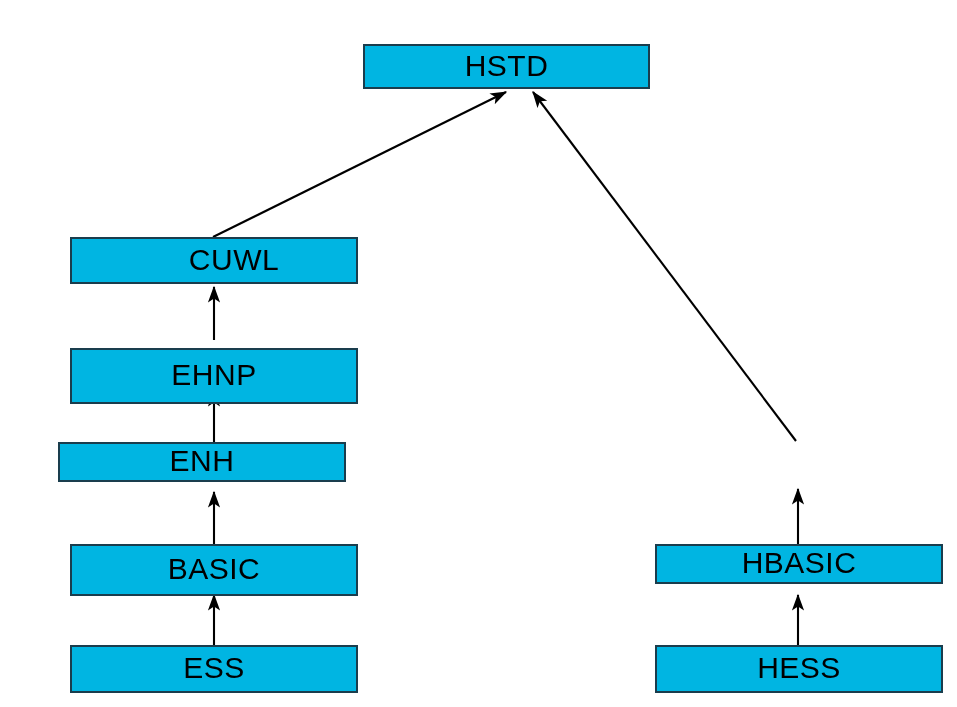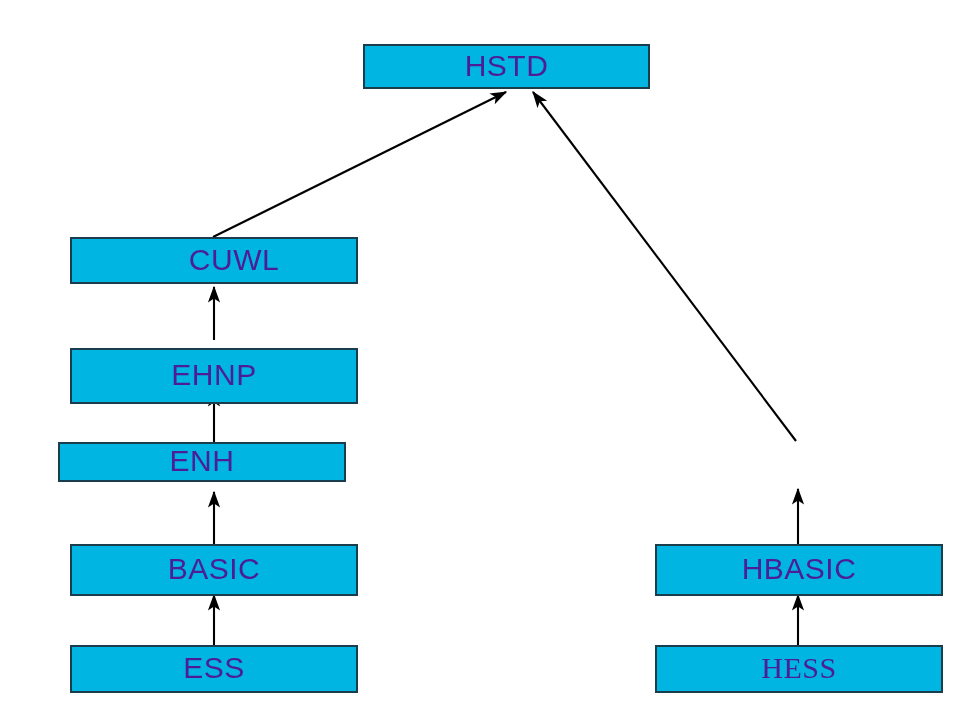--- a/index.html
+++ b/index.html
@@ -18,21 +18,21 @@
     overflow: hidden;
   }
   .node {
     position: absolute;
     box-sizing: border-box;
     background: #00b5e2;
     border: 2px solid #1a3d4d;
     display: flex;
     align-items: center;
     justify-content: center;
-    color: #4c1d95;
+    color: #000000;
     font-family: "Liberation Sans", sans-serif;
     font-size: 30px;
     font-weight: 400;
     letter-spacing: 0.5px;
     line-height: 1;
     user-select: none;
   }
   .node-label {
     display: block;
     transform: translateY(-1px);
@@ -46,22 +46,22 @@
     pointer-events: none;
   }
   
   .n-hstd   { left: 363px; top: 44px;  width: 287px; height: 45px; }
   .n-cuwl   { left: 70px;  top: 237px; width: 288px; height: 47px; padding-left: 40px; }
   .n-ehnp   { left: 70px;  top: 340px; width: 288px; height: 56px; margin-top: 8px; }
   .n-enh    { left: 58px;  top: 442px; width: 288px; height: 40px; }
   .n-basic  { left: 70px;  top: 544px; width: 288px; height: 52px; }
   .n-ess    { left: 70px;  top: 645px; width: 288px; height: 48px; justify-content: center; }
   .n-hfnd   { left: 655px; top: 441px; width: 288px; height: 45px; }
-  .n-hbasic { left: 655px; top: 544px; width: 288px; height: 52px; }
-  .n-hess   { left: 655px; top: 645px; width: 288px; height: 48px; font-family: Liberation Serif, serif; }
+  .n-hbasic { left: 655px; top: 544px; width: 288px; height: 40px; }
+  .n-hess   { left: 655px; top: 645px; width: 288px; height: 48px; }
 </style>
 </head>
 <body>
 
 <div id="canvas">
 
   <svg id="edges" viewBox="0 0 957 707" width="957" height="707" xmlns="http://www.w3.org/2000/svg">
     <defs>
       <marker id="arrowhead" markerWidth="9" markerHeight="9" refX="7.4" refY="3.1" orient="auto" markerUnits="strokeWidth">
         <path d="M0,0.2 L8,3.1 L0,6.0 L1.9,3.1 Z" fill="#000000"></path>

